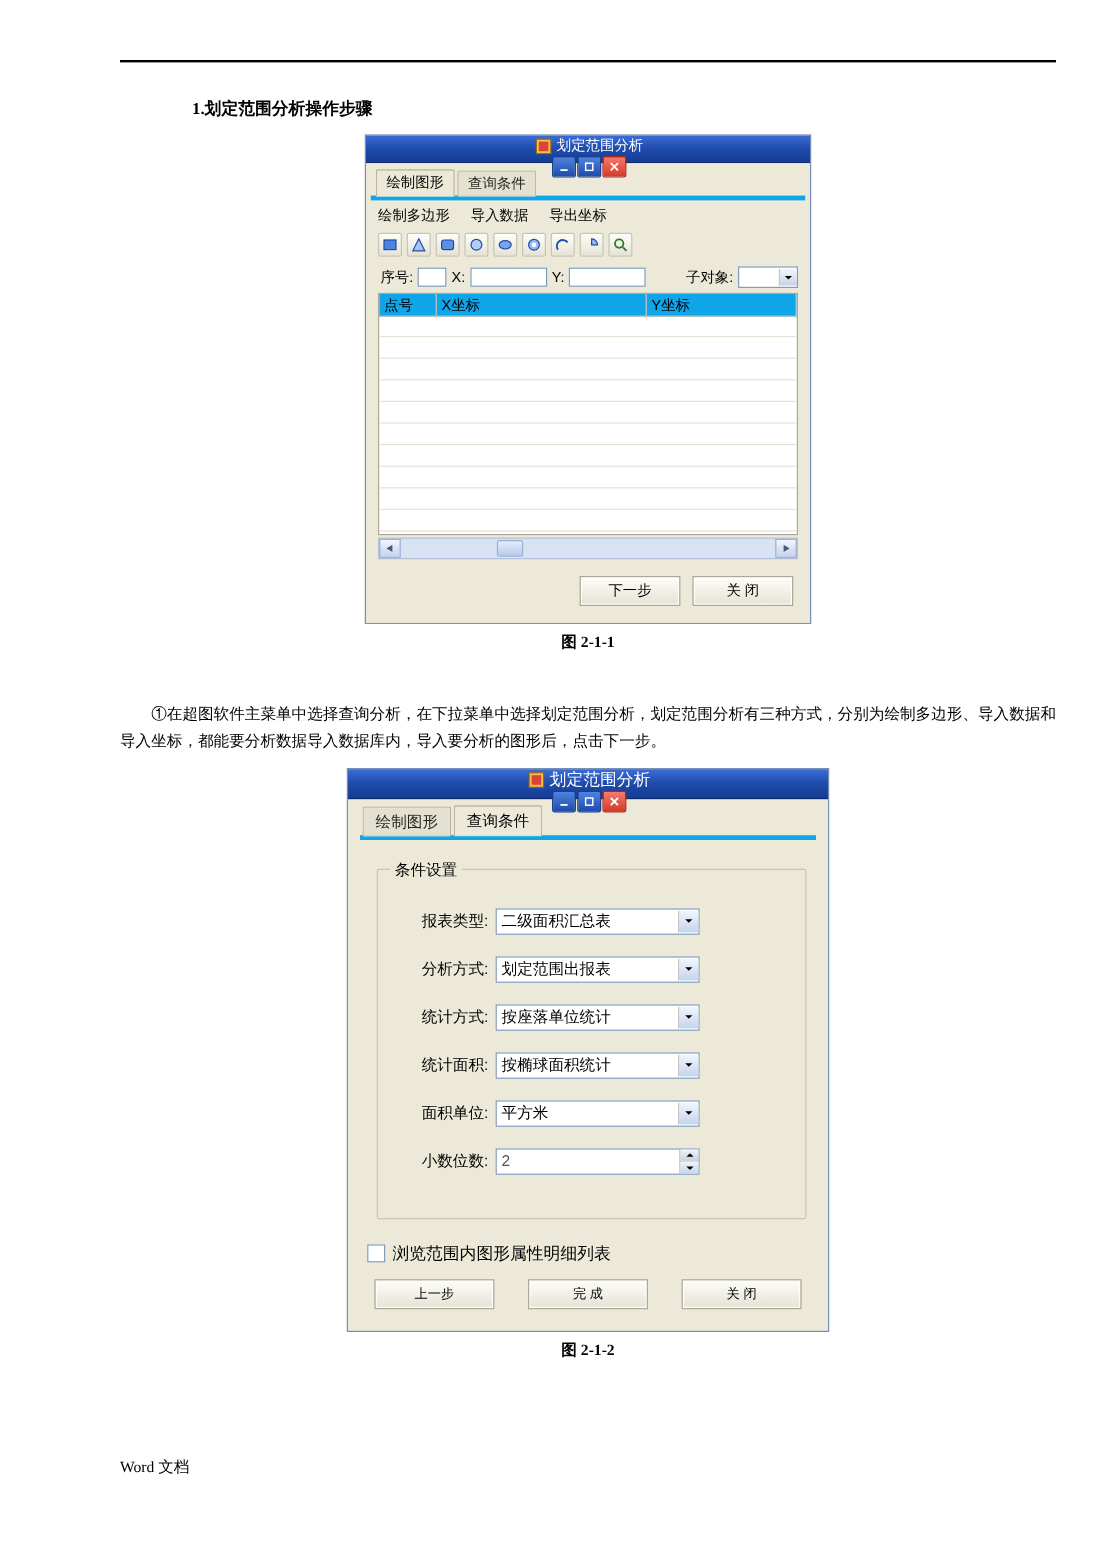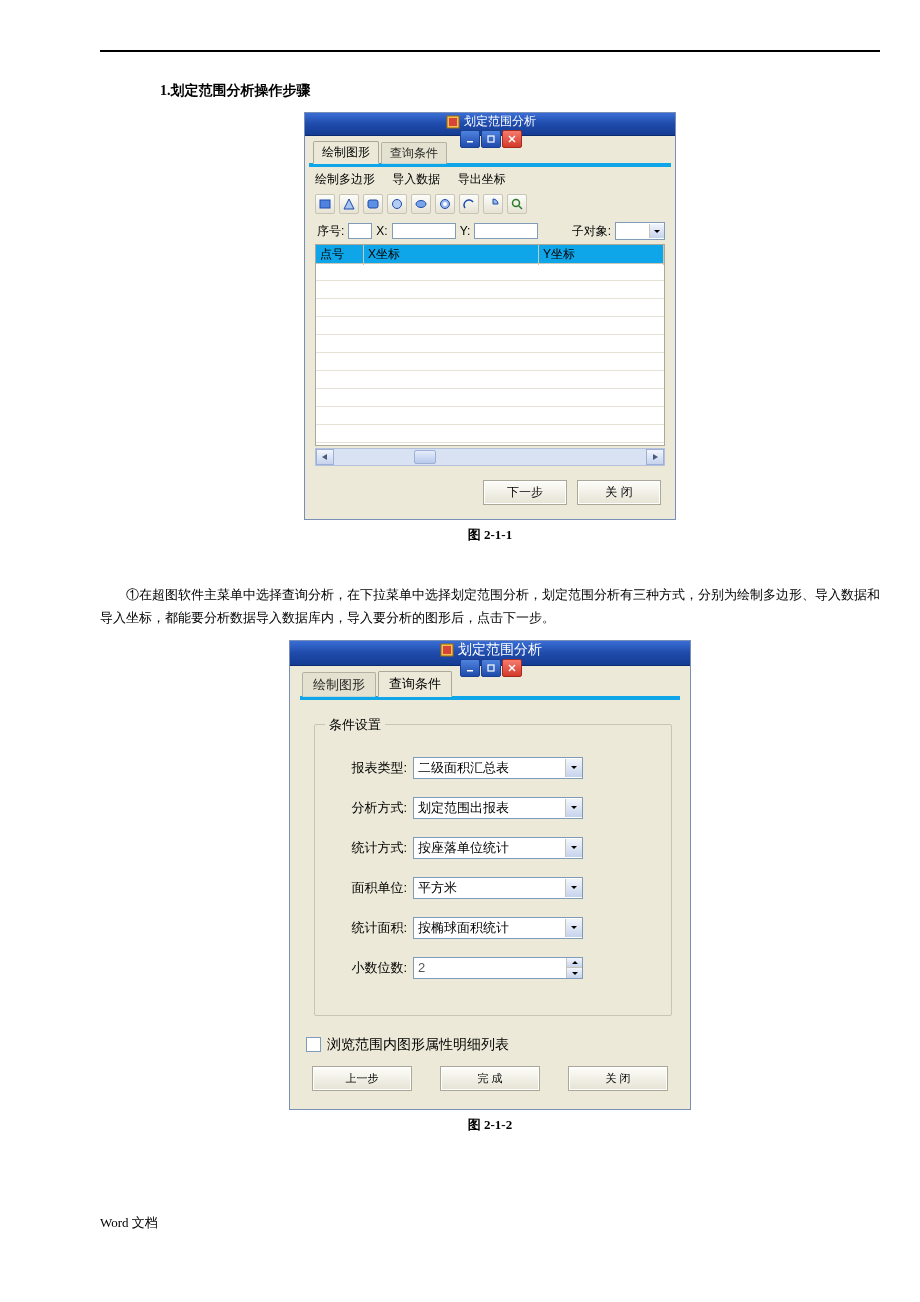--- a/index.html
+++ b/index.html
@@ -595,33 +595,33 @@
           <span class="flab">统计方式:</span>
           <span class="combo">
             <span class="val">按座落单位统计</span>
             <span class="arrow">
                 <span class="arrow-down"></span>
               </span>
           </span>
         </div>
 
         <div class="form-row">
+          <span class="flab">统计面积:</span>
+          <span class="combo">
+            <span class="val">按椭球面积统计</span>
+            <span class="arrow">
+                <span class="arrow-down"></span>
+              </span>
+          </span>
+        </div>
+
+        <div class="form-row">
           <span class="flab">面积单位:</span>
           <span class="combo">
             <span class="val">平方米</span>
-            <span class="arrow">
-                <span class="arrow-down"></span>
-              </span>
-          </span>
-        </div>
-
-        <div class="form-row">
-          <span class="flab">统计面积:</span>
-          <span class="combo">
-            <span class="val">按椭球面积统计</span>
             <span class="arrow">
                 <span class="arrow-down"></span>
               </span>
           </span>
         </div>
 
         <div class="form-row">
           <span class="flab">小数位数:</span>
           <span class="spinner">
             <span class="sval">2</span>

